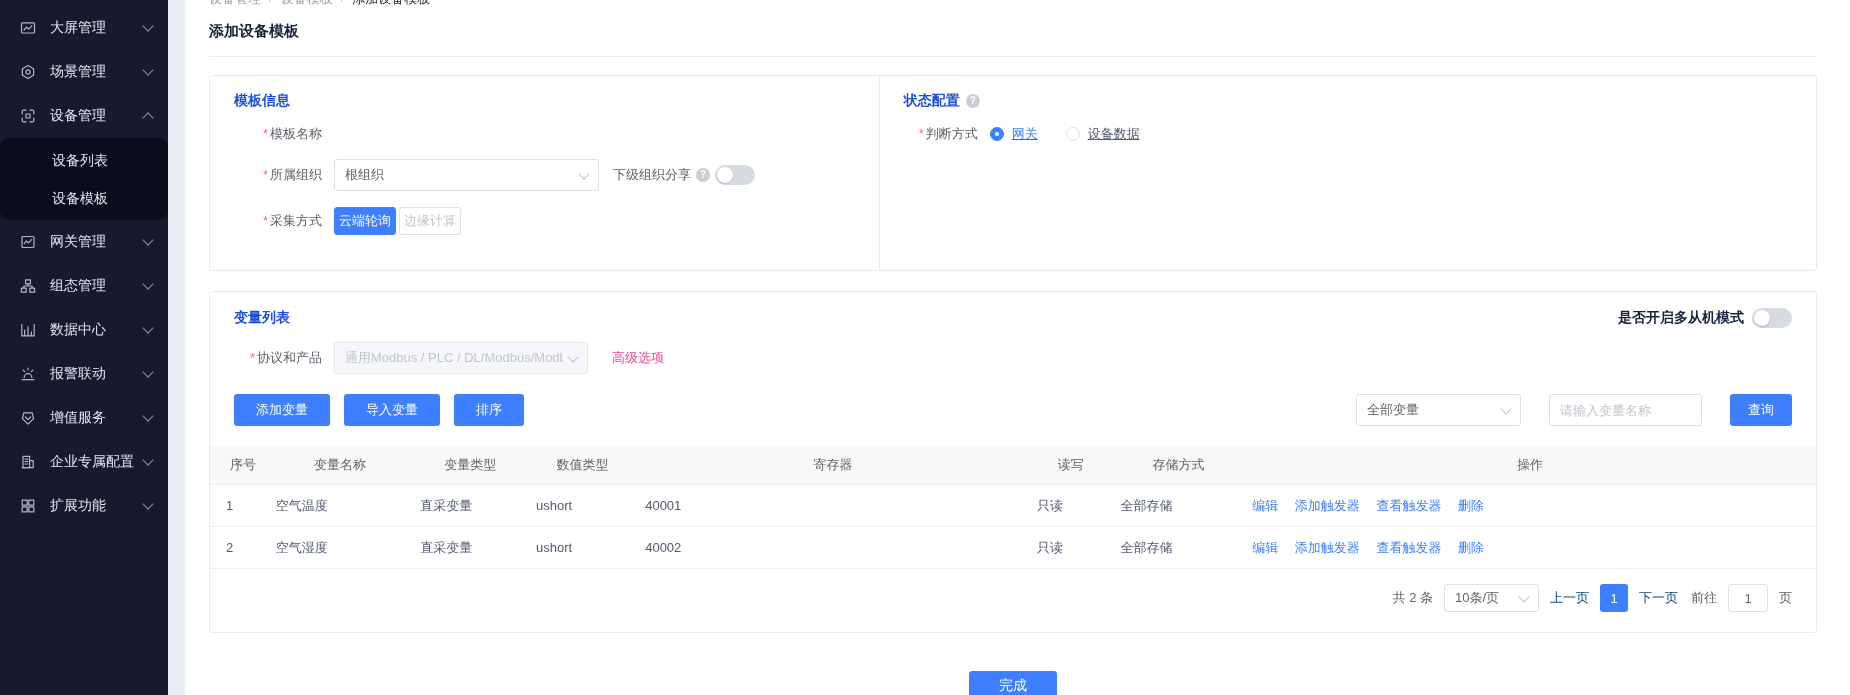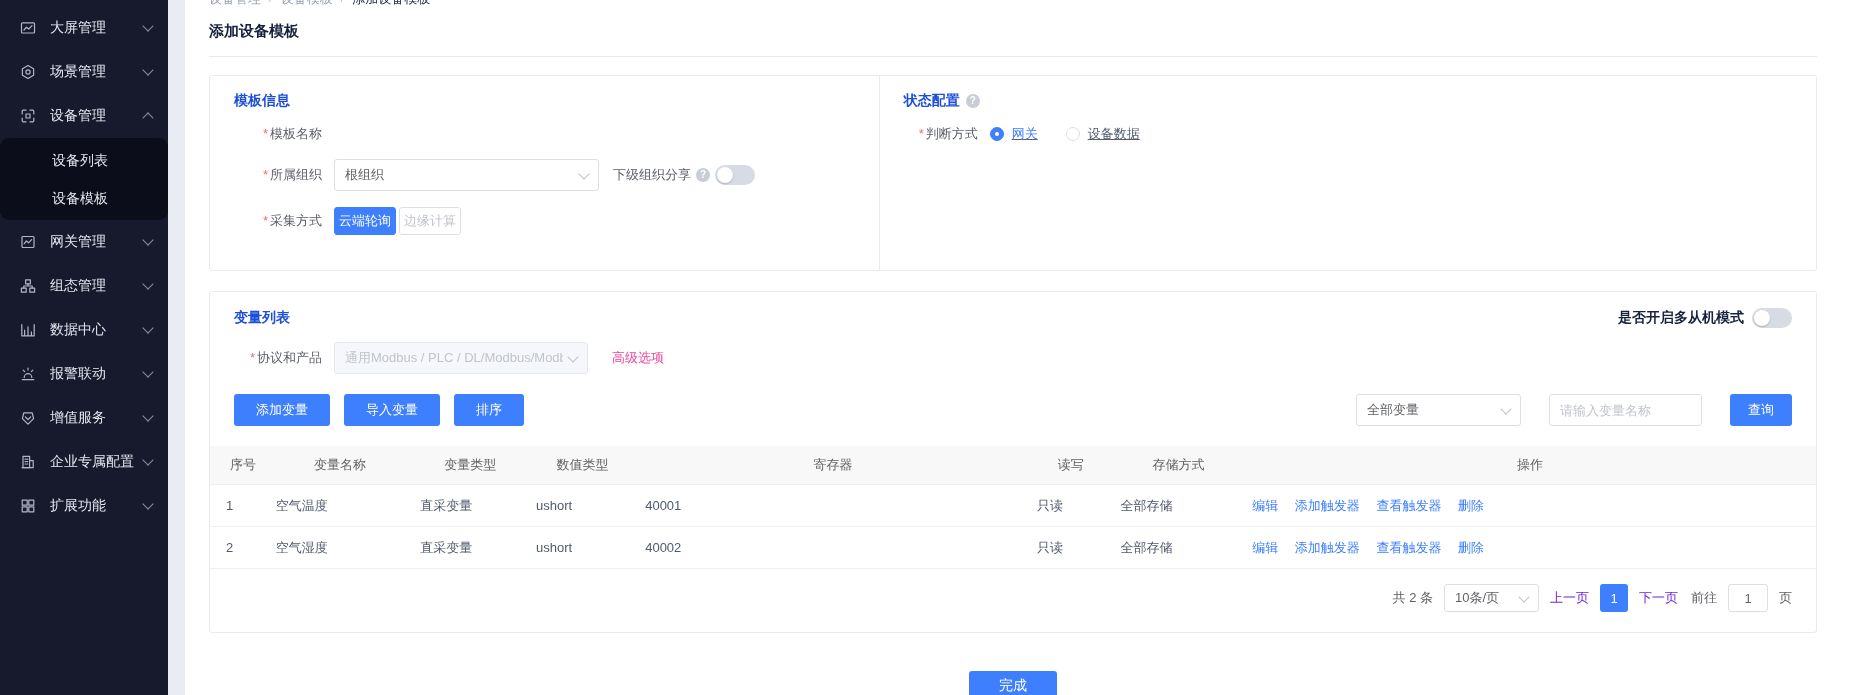--- a/index.html
+++ b/index.html
@@ -88,21 +88,21 @@
   .btn-query{height:32px;padding:0 18px;}
 
   table.vtable{width:100%;border-collapse:collapse;table-layout:fixed;margin-top:20px;font-size:13px;color:#515a6e;}
   .vtable th{background:#f8f8f9;height:38px;text-align:center;font-weight:400;color:#606266;padding:0 8px;border-bottom:1px solid #ebeef5;white-space:nowrap;}
   .vtable td{height:41px;padding:0 8px;border-bottom:1px solid #ebeef5;white-space:nowrap;overflow:hidden;}
   .vtable th:first-child,.vtable td:first-child{padding-left:16px;}
   .op-link{color:#3d7ffd;margin-right:13px;cursor:pointer;}
 
   .pagination{display:flex;align-items:center;justify-content:flex-end;gap:11px;padding:15px 24px 20px;font-size:13px;color:#606266;}
   .pg-size{width:95px;height:28px;}
-  .pg-nav{color:#6d28d9;cursor:pointer;}
+  .pg-nav{color:#0c4a6e;cursor:pointer;}
   .pg-current{width:28px;height:28px;background:#3d7ffd;color:#fff;border-radius:3px;display:flex;align-items:center;justify-content:center;font-size:13px;cursor:pointer;}
   .goto-input{width:40px;height:28px;box-sizing:border-box;border:1px solid #dcdfe6;border-radius:3px;text-align:center;font-size:13px;color:#606266;outline:none;}
 
   .footer-bar{text-align:center;padding-top:17px;}
   .btn-done{height:30px;padding:0 30px;font-size:14px;margin-top:21px;}
 </style>
 </head>
 <body>
 
 <div class="app">

